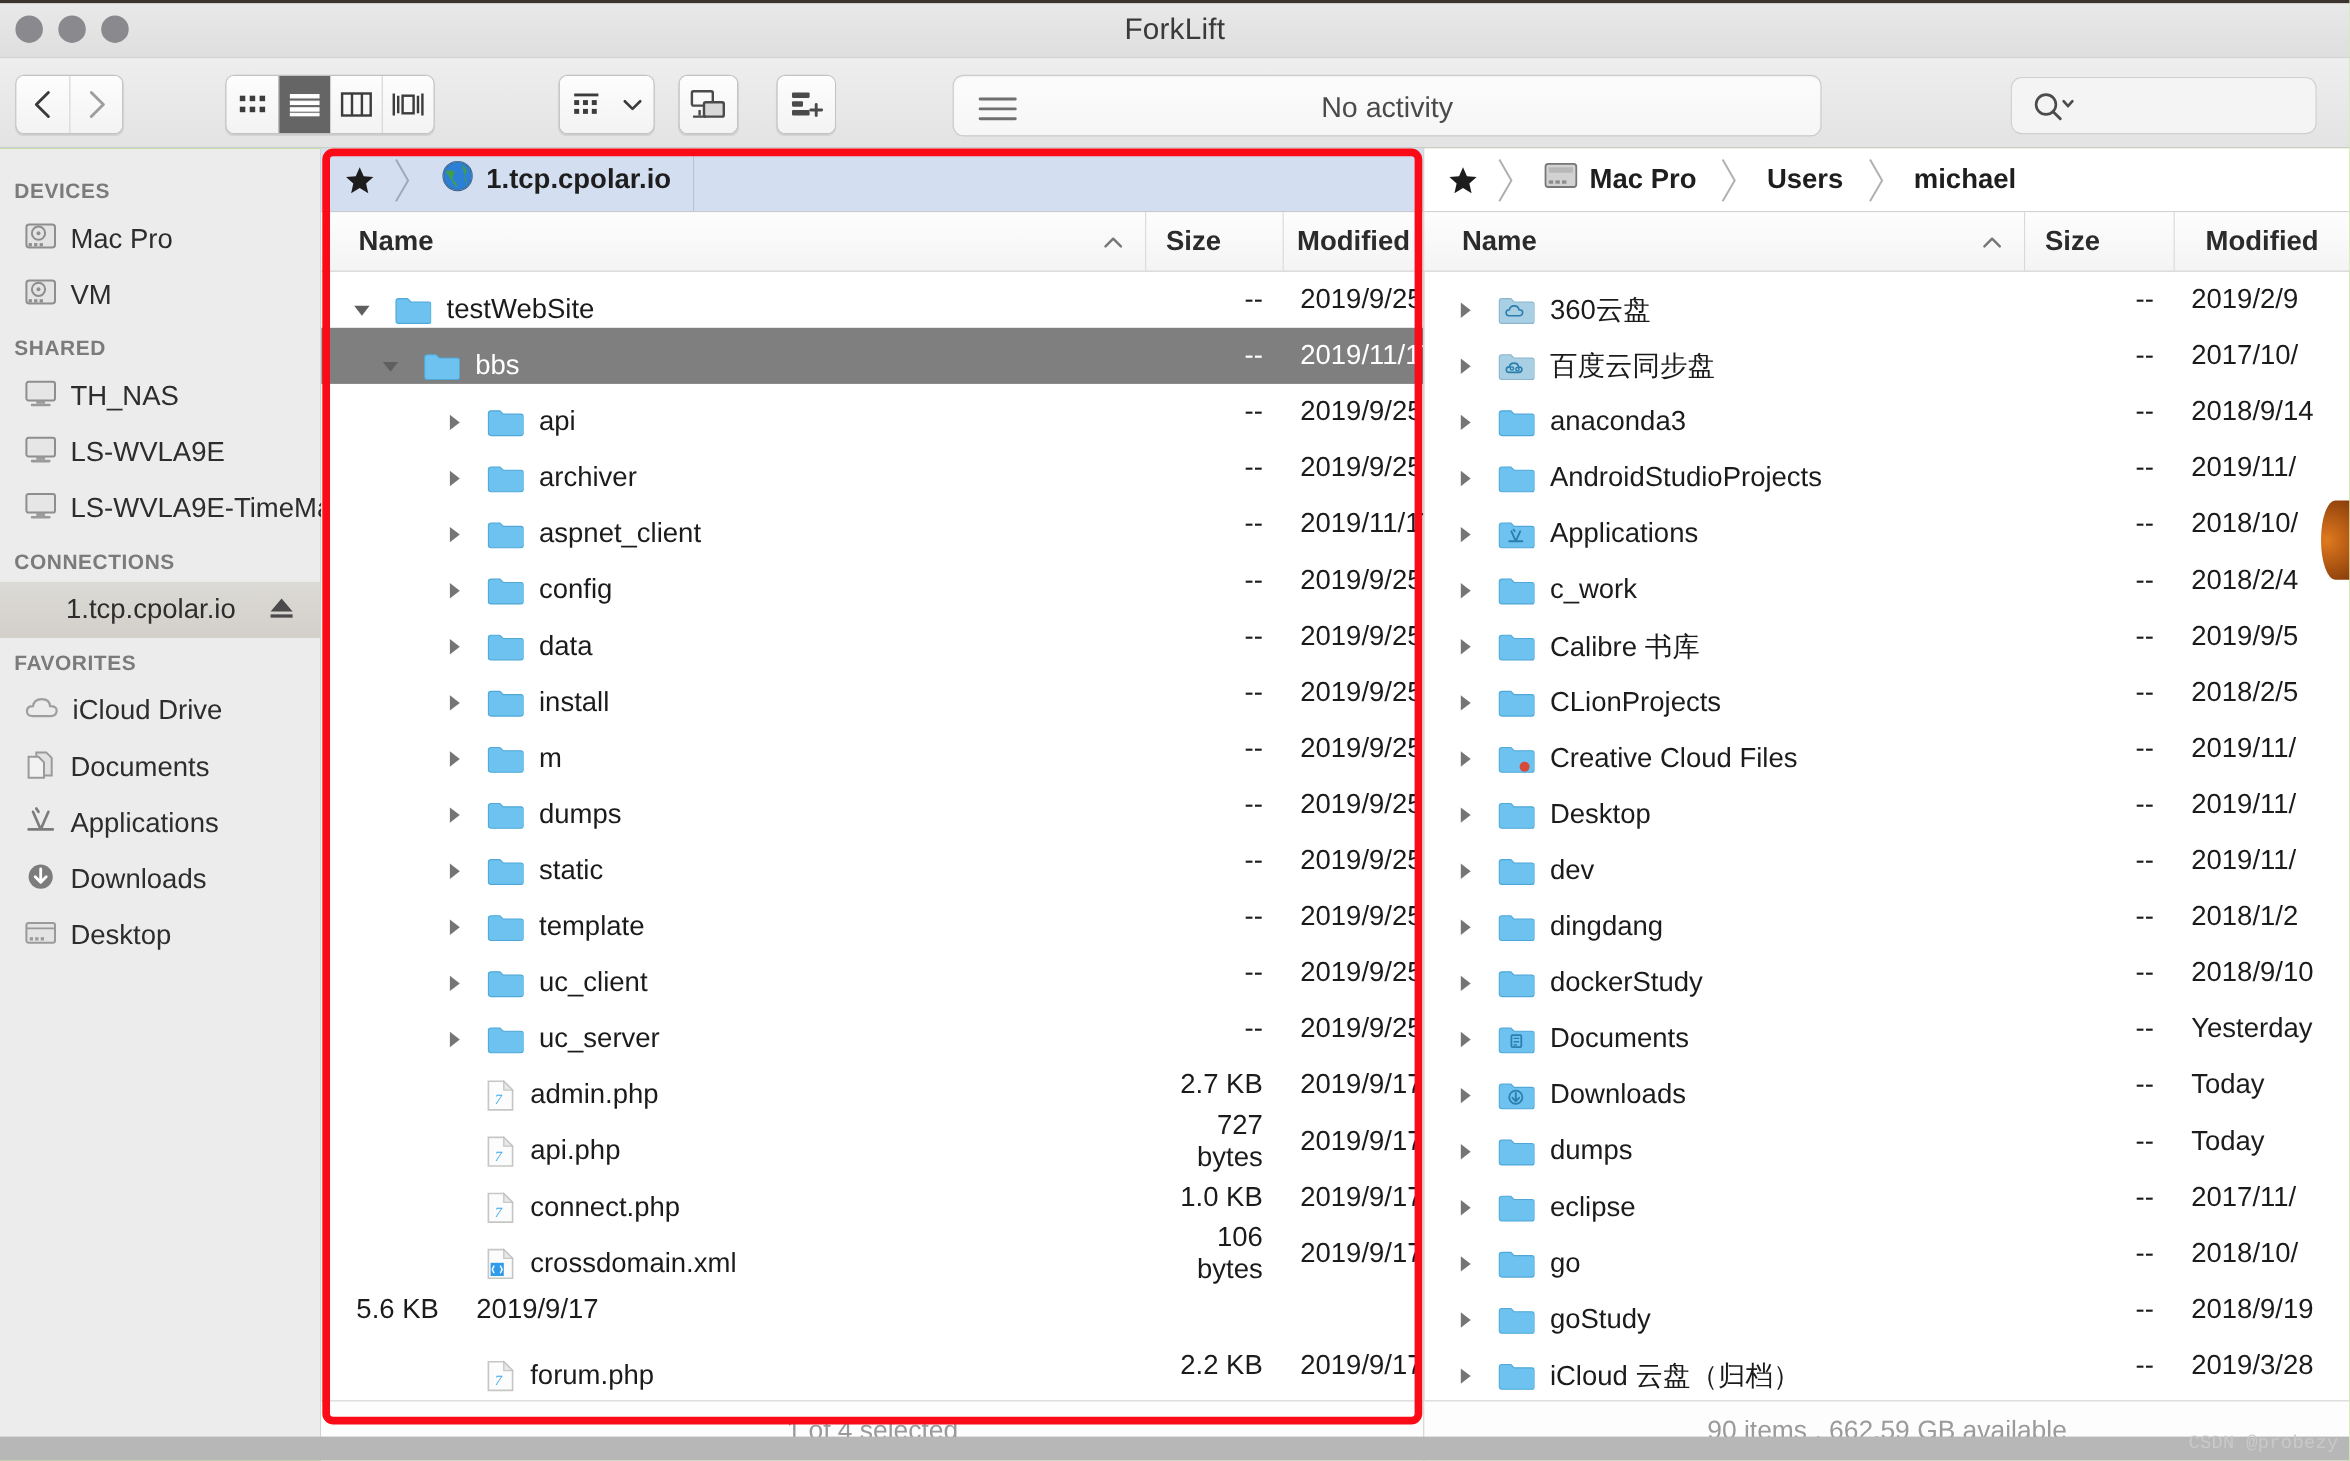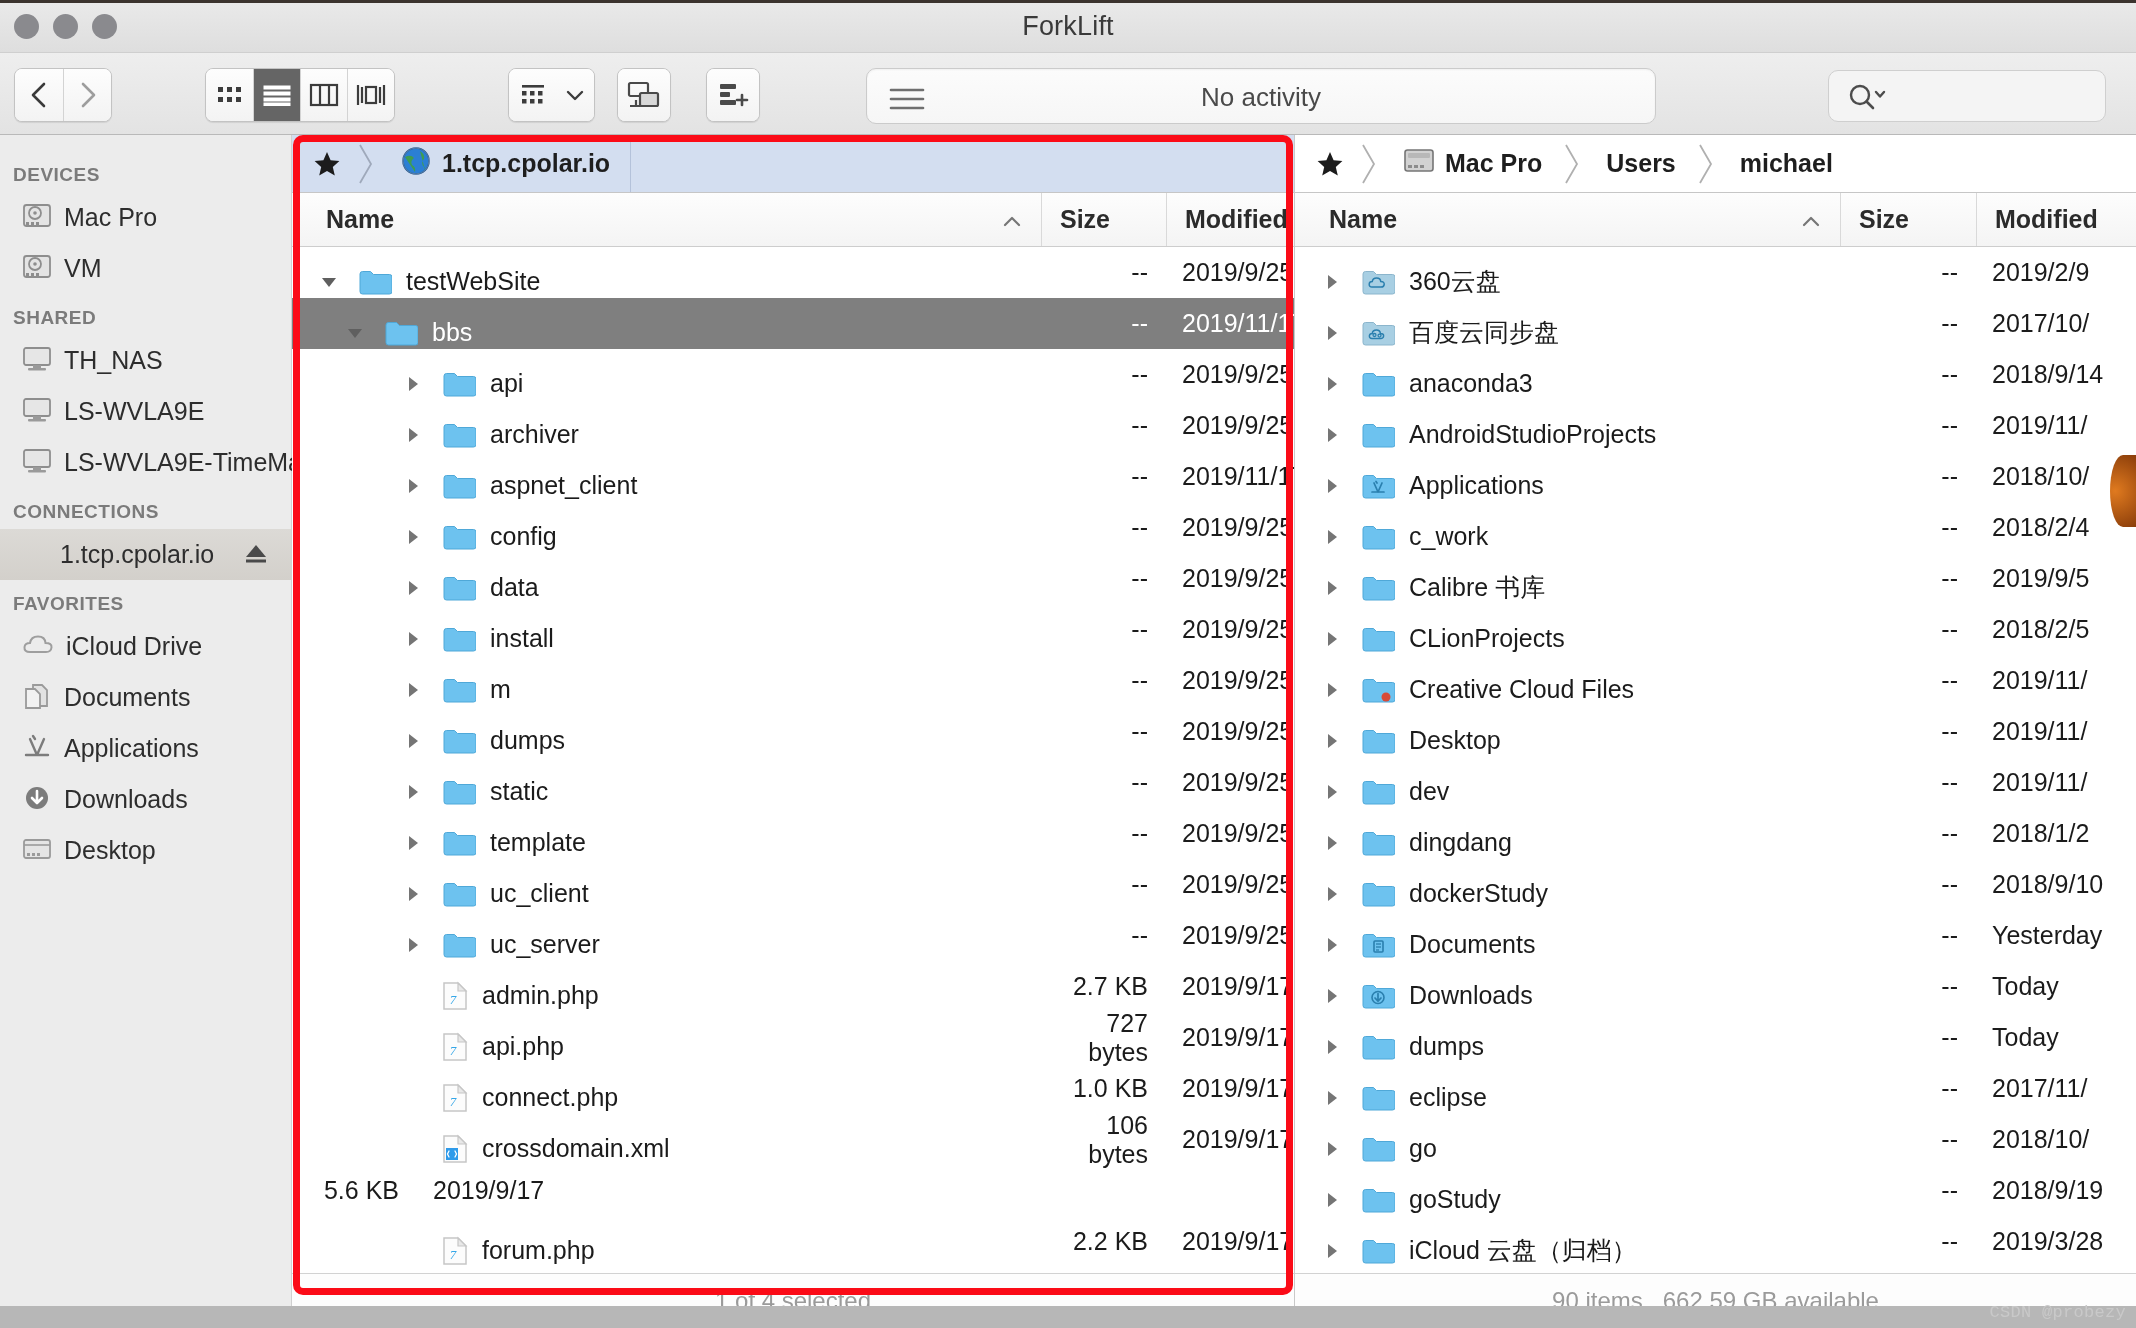--- a/index.html
+++ b/index.html
@@ -97,21 +97,21 @@
   .crumbbar.active .crumb-fill { border-left:1px solid #b4c2da; }
 
   
   .colhead { height:54px; display:flex; align-items:center;
              background:linear-gradient(#fdfdfd,#f4f4f4);
              border-bottom:1px solid #cdcdcd; font-size:25px; font-weight:bold; color:#2b2b2b; }
   .ch { display:flex; align-items:center; height:100%; padding:0 18px; }
   .ch + .ch { border-left:1px solid #d9d9d9; }
   .ch-name { flex:1; padding-left:34px; justify-content:space-between; }
   .ch-size { width:125px; justify-content:flex-start; }
-  .ch-mod  { width:128px; justify-content:flex-start; }
+  .ch-mod  { width:128px; justify-content:center; }
 
   .pane-right .ch-name { flex:1; }
   .pane-right .ch-size { width:136px; }
   .pane-right .ch-mod  { width:160px; }
 
   
   .filelist { position:relative; overflow:hidden; }
   .pane-left .filelist  { height:1020px; }
   .pane-right .filelist { height:1082px; }
 

